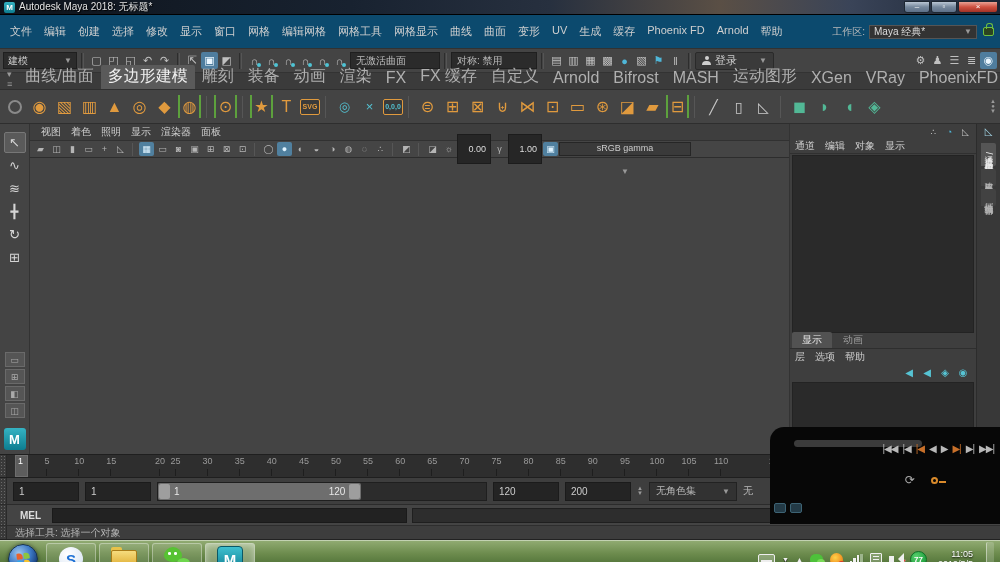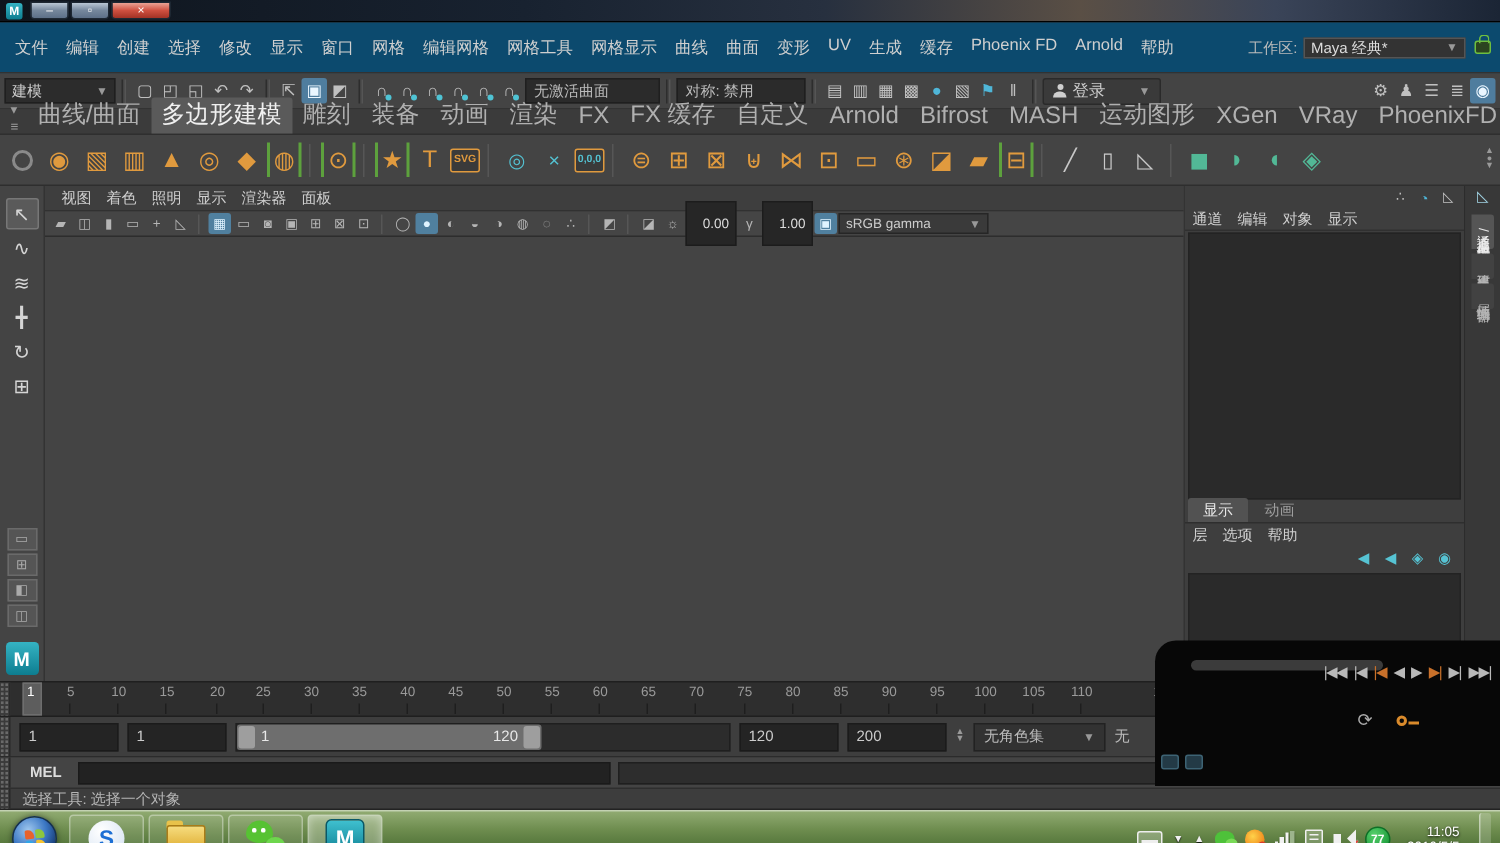--- a/index.html
+++ b/index.html
@@ -68,21 +68,21 @@
 .toolbox .spacer{flex:1;}
 .layout-btn{width:20px;height:15px;border:1px solid #6a6a6a;background:#555;color:#aaa;font-size:9px;display:flex;align-items:center;justify-content:center;margin-bottom:2px;}
 .toolbox .mayabadge{width:22px;height:22px;border-radius:3px;background:linear-gradient(#35b3c3,#0d7d90);color:#fff;font-weight:bold;font-size:13px;display:flex;align-items:center;justify-content:center;margin:6px 0 4px;}
 
 .viewport{flex:1;display:flex;flex-direction:column;border-right:1px solid #333;min-width:0;}
 .vp-menubar{height:17px;background:#3e3e3e;border-bottom:1px solid #313131;display:flex;align-items:center;padding:0 6px;}
 .vp-toolbar{height:17px;background:#454545;border-bottom:1px solid #2d2d2d;display:flex;align-items:center;padding:0 3px;gap:1px;}
 .icn.vp{width:15px;height:14px;font-size:9px;color:#b5b5b5;}
 .icn.vp.active{background:#50809f;color:#dff3ff;}
 .vp-field{height:30px;background:#262626;border:1px solid #1c1c1c;color:#ddd;font-size:9px;display:flex;align-items:center;padding:0 4px;min-width:34px;justify-content:flex-end;}
-.vp-cs{height:14px;background:#3a3a3a;border:1px solid #262626;color:#ccc;font-size:9px;display:flex;align-items:center;gap:14px;padding:0 4px;width:100px;justify-content:space-between;}
+.vp-cs{height:14px;background:#3a3a3a;border:1px solid #262626;color:#ccc;font-size:9px;display:flex;align-items:center;gap:14px;padding:0 4px;width:132px;justify-content:space-between;flex-direction:column;}
 .vp-canvas{flex:1;position:relative;background:#6b6b6b;overflow:hidden;}
 .vp-grid{position:absolute;left:385px;top:152px;width:396px;height:396px;transform:translate(-50%,-50%) perspective(1100px) rotateX(67deg) rotateZ(45deg);background:repeating-linear-gradient(0deg,#616161 0,#616161 1px,transparent 1px,transparent 19.8px),repeating-linear-gradient(90deg,#616161 0,#616161 1px,transparent 1px,transparent 19.8px);border:1px solid #575757;}
 .vp-grid::before{content:'';position:absolute;left:0;right:0;top:50%;height:2px;background:#474747;}
 .vp-grid::after{content:'';position:absolute;top:0;bottom:0;left:50%;width:2px;background:#474747;}
 .persp-label{position:absolute;left:50%;bottom:6px;transform:translateX(-50%);color:#aeaeae;font-size:10px;font-weight:bold;text-shadow:1px 1px 1px #3c3c3c;}
 .gizmo{position:absolute;left:8px;bottom:2px;}
 
 .right-panel{width:187px;background:#3e3e3e;display:flex;flex-direction:column;border-right:1px solid #2c2c2c;}
 .rp-iconrow{height:15px;display:flex;justify-content:flex-end;align-items:center;gap:3px;padding:0 4px;}
 .rp-iconrow .icn{width:13px;height:13px;font-size:9px;}
@@ -193,20 +193,21 @@
 .tray-clock{text-align:right;color:#fff;font-size:9px;line-height:10px;text-shadow:0 1px 2px #000;padding:0 4px;}
 .show-desktop{width:8px;height:34px;background:rgba(255,255,255,.18);border-left:1px solid rgba(255,255,255,.45);border-radius:2px;margin-left:2px;}
 </style>
 </head>
 <body>
 
 <div class="screen">
 
   <div class="titlebar">
     <div class="mlogo">M</div>
+    <div class="ttext">Autodesk Maya 2018: 无标题*</div>
     <div class="winbtn min">–</div>
     <div class="winbtn max">▫</div>
     <div class="winbtn close">×</div>
   </div>
 
   <div class="menubar">
     <div style="display:flex">
         <span class="mitem">文件</span>
         <span class="mitem">编辑</span>
         <span class="mitem">创建</span>
@@ -499,21 +500,21 @@
       <div>
           <span class="tick" style="left:40.1px">
             <i>5</i>
           </span>
           <span class="tick" style="left:72.2px">
             <i>10</i>
           </span>
           <span class="tick" style="left:104.3px">
             <i>15</i>
           </span>
-          <span class="tick" style="left:138px">
+          <span class="tick" style="left:153px">
             <i>20</i>
           </span>
           <span class="tick" style="left:168.5px">
             <i>25</i>
           </span>
           <span class="tick" style="left:200.6px">
             <i>30</i>
           </span>
           <span class="tick" style="left:232.7px">
             <i>35</i>

